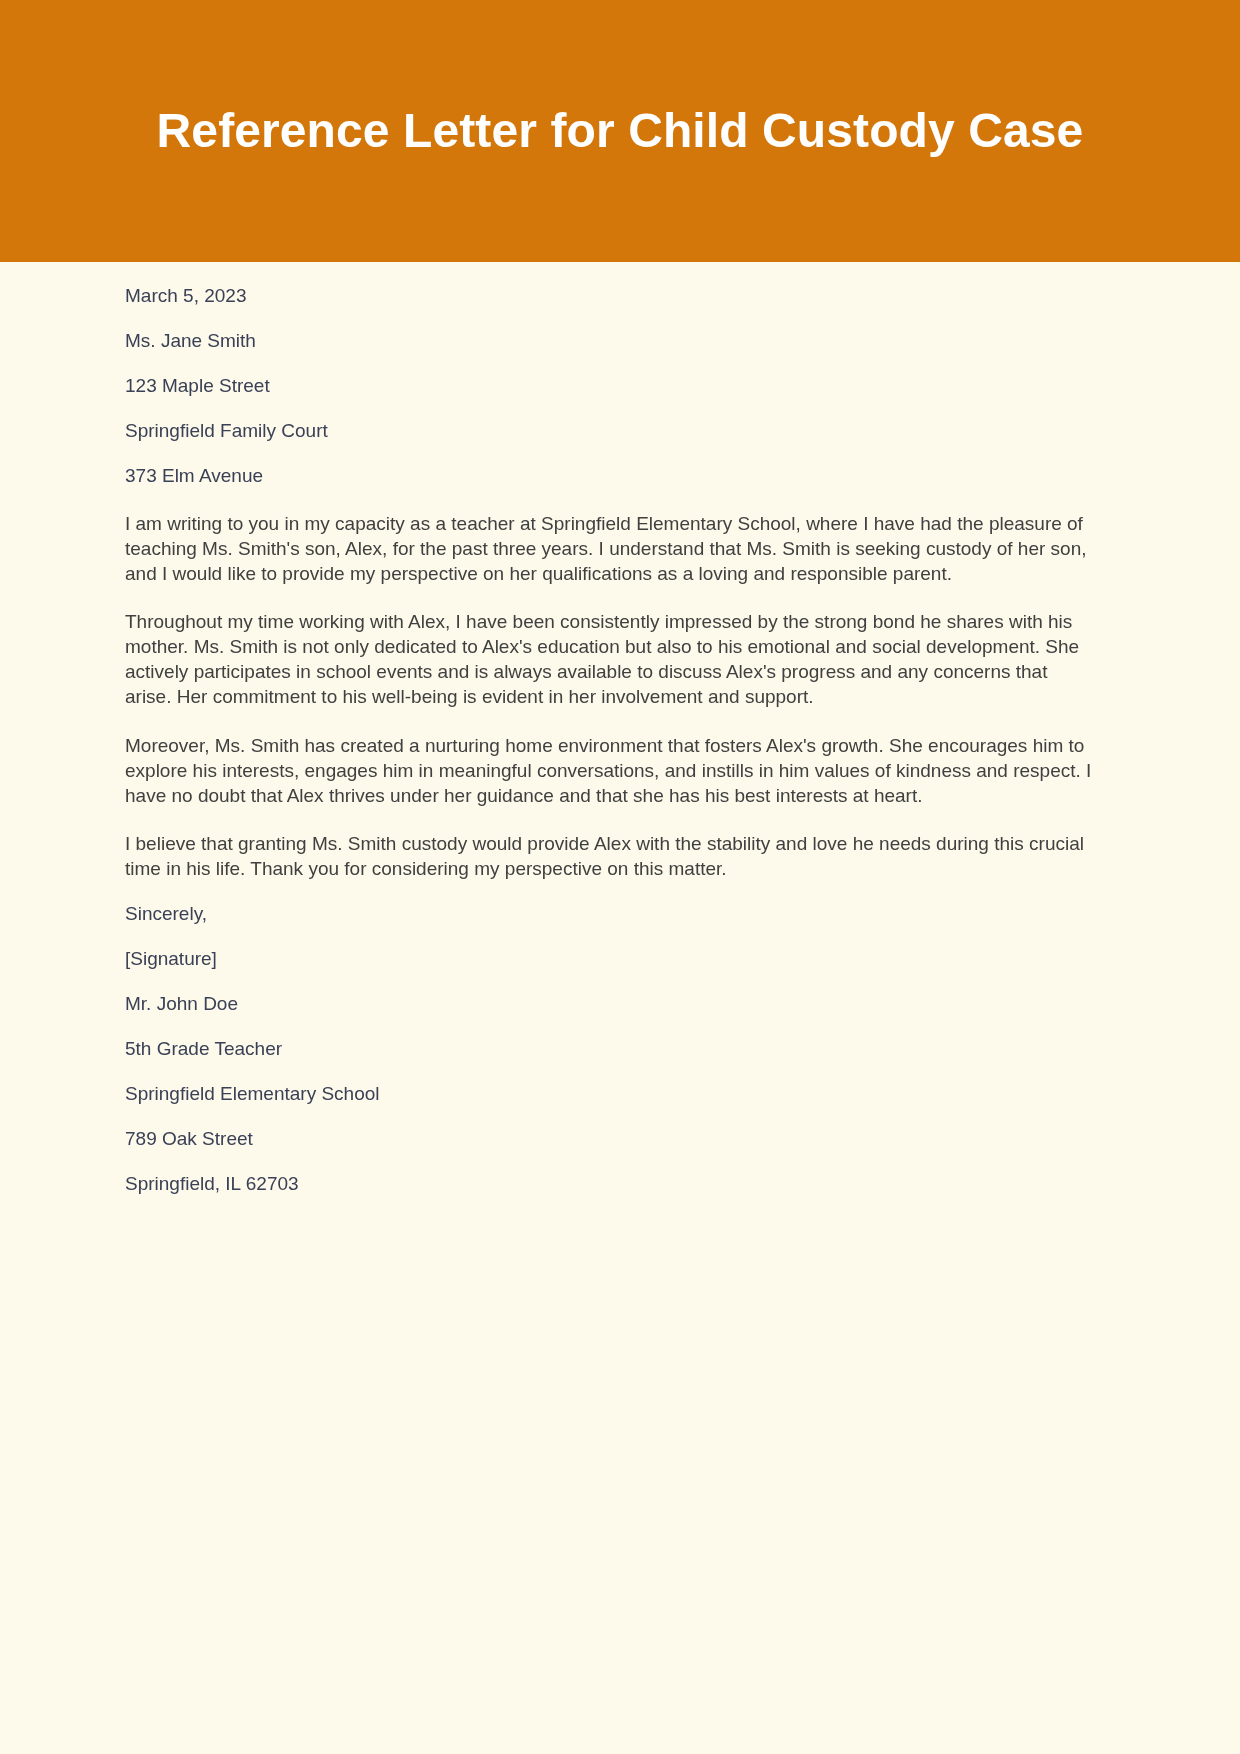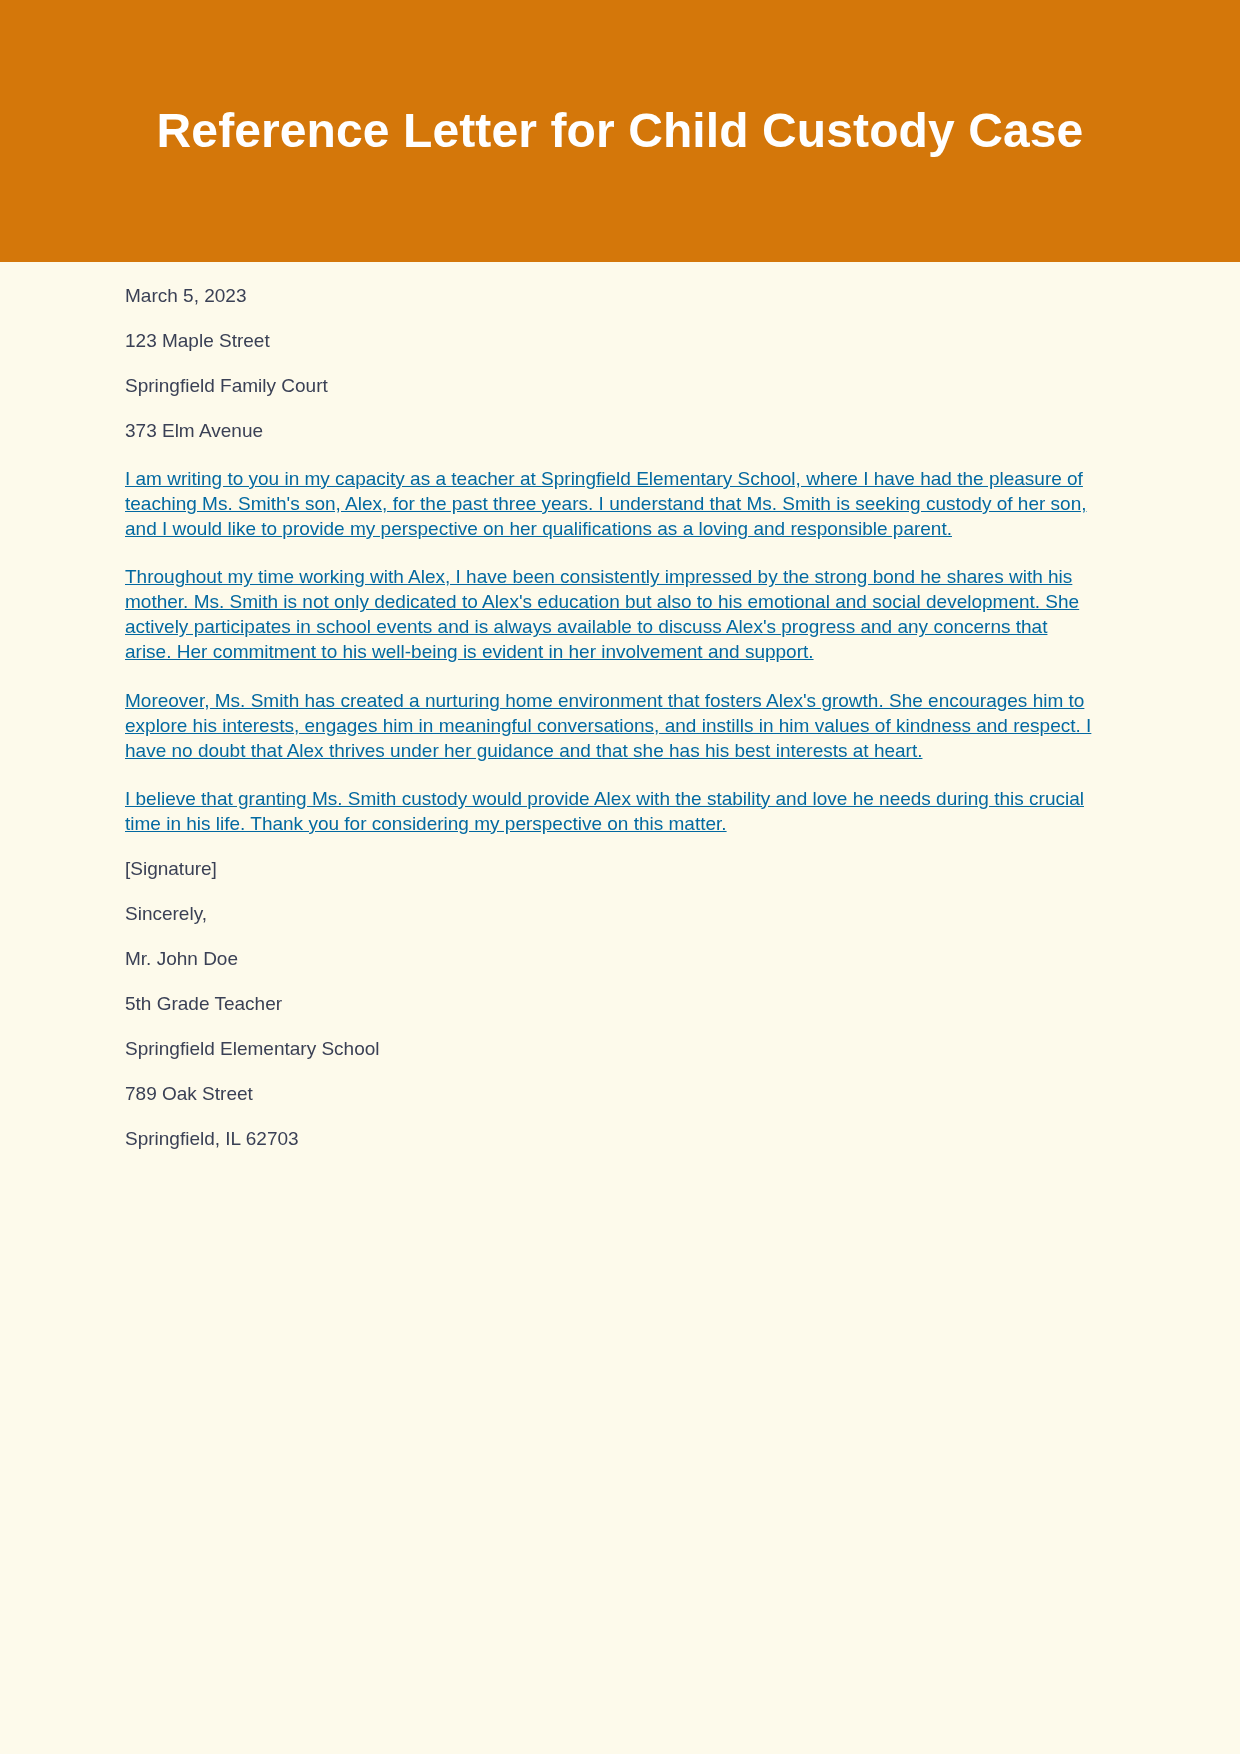--- a/index.html
+++ b/index.html
@@ -51,27 +51,26 @@
     color: #3A4055;
     font-size: 19px;
     line-height: 1.0;
     margin: 0 0 26px 0;
     padding-top: 0;
   }
   .line:first-child {
     margin-top: 0;
   }
   .para {
-    color: #0369a1;
+    color: #404040;
     font-size: 19px;
     line-height: 1.32;
     margin: 0 0 23px 0;
     max-width: 970px;
     text-align: left;
-    text-decoration: underline;
   }
   .block-lines .line {
     margin-bottom: 26px;
   }
 </style>
 </head>
 <body>
 
 <div class="page">
 
@@ -79,37 +78,38 @@
     <h1 class="doc-title">Reference Letter for Child Custody Case</h1>
   </div>
 
   <div class="letter-body">
 
     <div class="block-lines">
       <p class="line">March 5, 2023</p>
     </div>
 
     <div class="block-lines">
+      <p class="line">Ms. Jane Smith</p>
       <p class="line">123 Maple Street</p>
     </div>
 
     <div class="block-lines">
       <p class="line">Springfield Family Court</p>
       <p class="line">373 Elm Avenue</p>
     </div>
 
 
     <p class="para">I am writing to you in my capacity as a teacher at Springfield Elementary School, where I have had the pleasure of teaching Ms. Smith's son, Alex, for the past three years. I understand that Ms. Smith is seeking custody of her son, and I would like to provide my perspective on her qualifications as a loving and responsible parent.</p>
     <p class="para">Throughout my time working with Alex, I have been consistently impressed by the strong bond he shares with his mother. Ms. Smith is not only dedicated to Alex's education but also to his emotional and social development. She actively participates in school events and is always available to discuss Alex's progress and any concerns that arise. Her commitment to his well-being is evident in her involvement and support.</p>
     <p class="para">Moreover, Ms. Smith has created a nurturing home environment that fosters Alex's growth. She encourages him to explore his interests, engages him in meaningful conversations, and instills in him values of kindness and respect. I have no doubt that Alex thrives under her guidance and that she has his best interests at heart.</p>
     <p class="para">I believe that granting Ms. Smith custody would provide Alex with the stability and love he needs during this crucial time in his life. Thank you for considering my perspective on this matter.</p>
 
     <div class="block-lines">
+      <p class="line">Sincerely,</p>
       <p class="line">[Signature]</p>
-      <p class="line">Sincerely,</p>
       <p class="line">Mr. John Doe</p>
       <p class="line">5th Grade Teacher</p>
       <p class="line">Springfield Elementary School</p>
       <p class="line">789 Oak Street</p>
       <p class="line">Springfield, IL 62703</p>
     </div>
 
   </div>
 </div>
 

